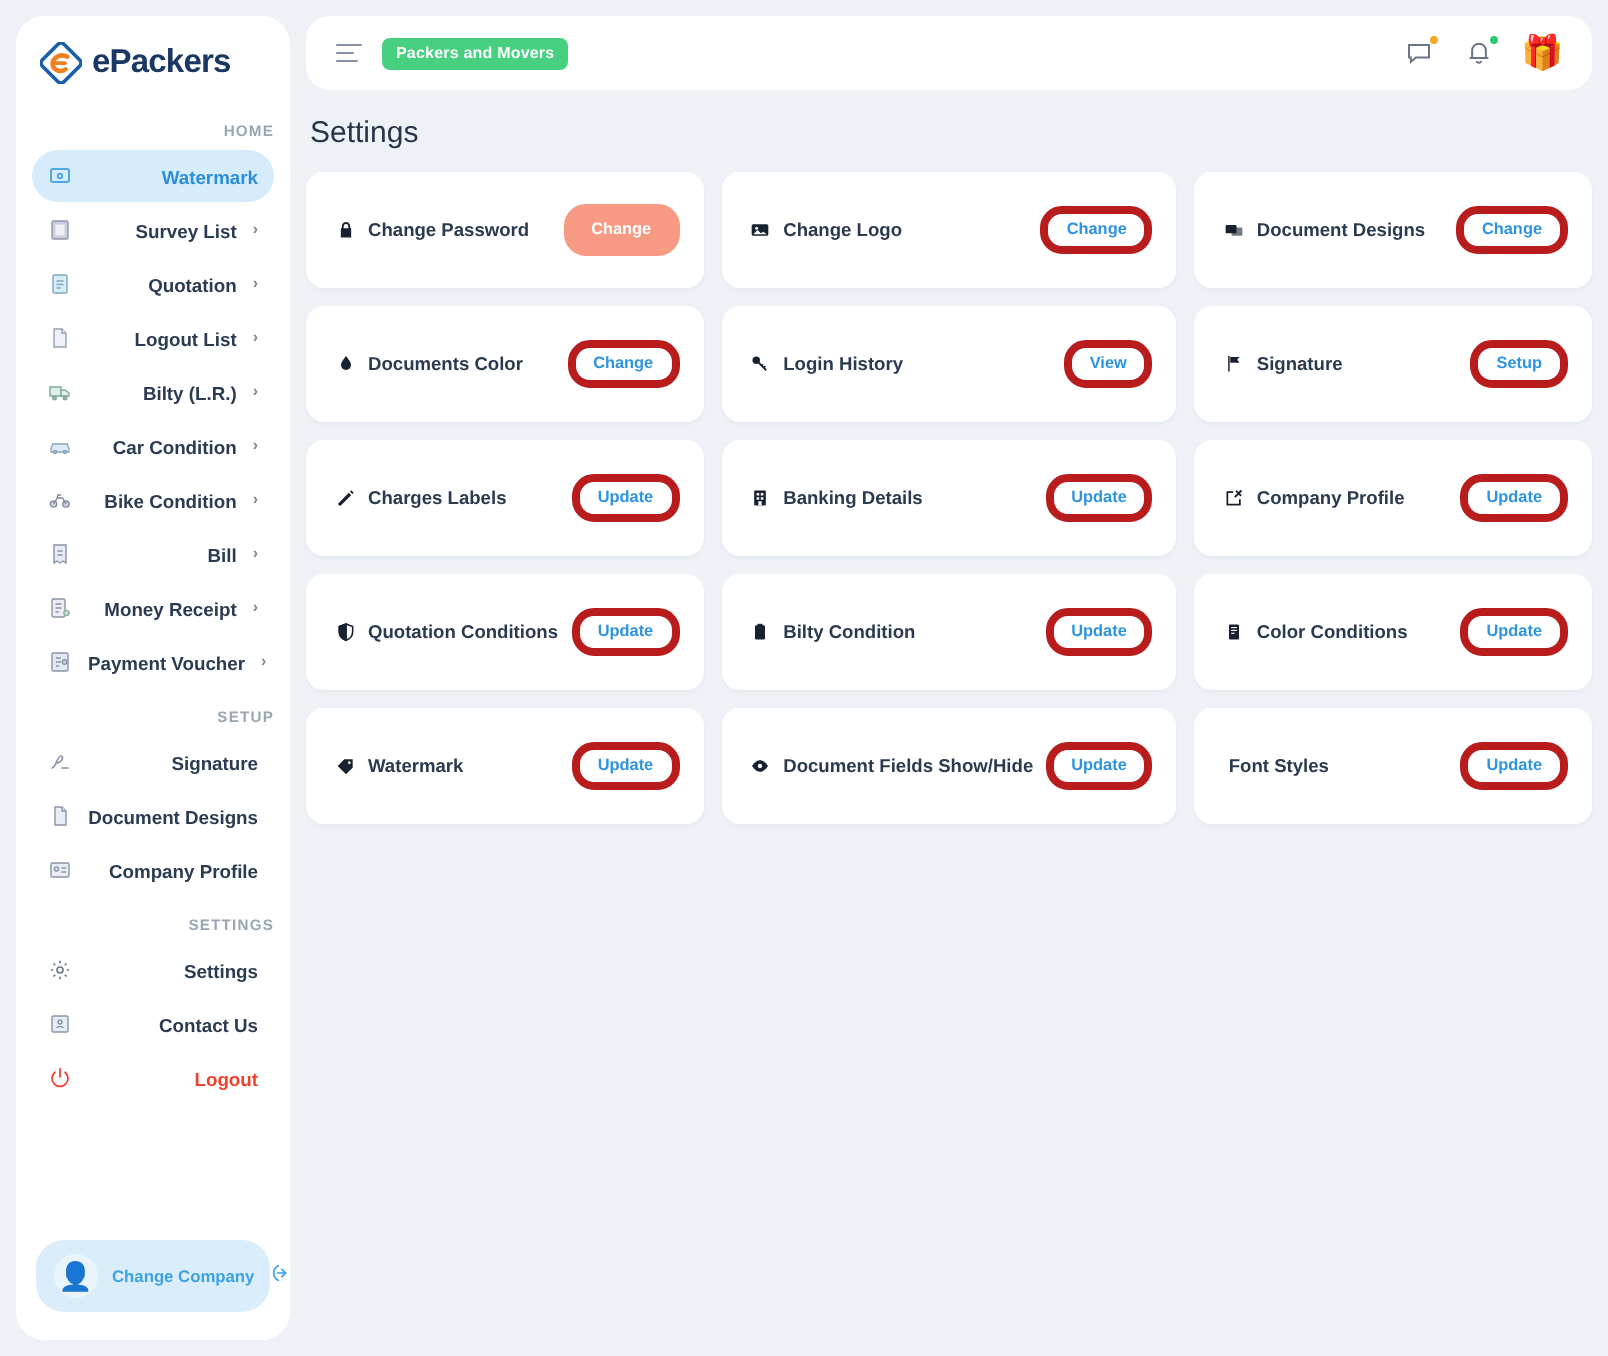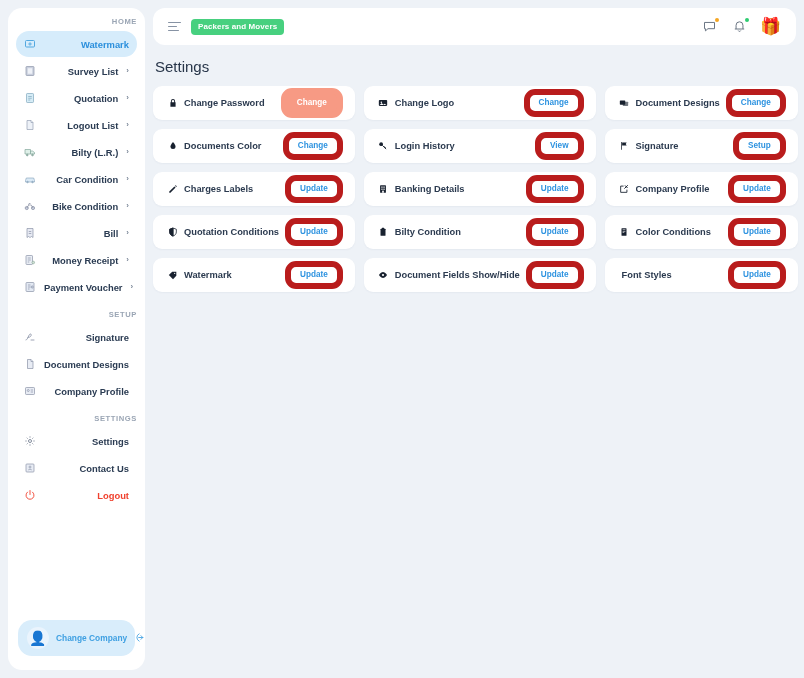--- a/index.html
+++ b/index.html
@@ -209,21 +209,21 @@
   .card-grid {
     display: grid;
     grid-template-columns: repeat(3, 1fr);
     gap: 9px;
     align-content: start;
   }
 
   .setting-card {
     background: #ffffff;
     border-radius: 9px;
-    height: 34px;
+    height: 58px;
     display: flex;
     align-items: center;
     padding: 0 12px 0 14px;
     gap: 6px;
     box-shadow: 0 1px 2px rgba(29,53,87,0.045);
   }
   .sc-icon {
     width: 11px; height: 11px;
     flex: 0 0 11px;
     display: flex; align-items: center; justify-content: center;
@@ -237,21 +237,21 @@
     white-space: nowrap;
     overflow: hidden;
     text-overflow: ellipsis;
   }
   .sc-btn {
     flex: 0 0 auto;
     font-size: 8.2px;
     font-weight: 600;
     padding: 3.5px 9px;
     border-radius: 11px;
-    border: 6px solid #b91c1c;
+    border: 4px solid #b91c1c;
     color: #2e93e0;
     background: transparent;
     cursor: pointer;
     line-height: 1.15;
     font-family: "Liberation Sans", sans-serif;
     white-space: nowrap;
   }
   .sc-btn.solid {
     background: #f79a84;
     border-color: #f79a84;
@@ -259,20 +259,30 @@
     padding: 4px 10px;
   }
 </style>
 </head>
 <body>
 
 <div class="app">
 
   <aside class="sidebar">
 
+    <div class="brand">
+      <span class="brand-mark">
+        <svg viewBox="0 0 24 24" width="21" height="21">
+          <rect x="3.2" y="3.2" width="17.6" height="17.6" rx="2.6" transform="rotate(45 12 12)" fill="none" stroke="#1b5faa" stroke-width="2.1"></rect>
+          <path d="M15.6 8.4 C11 6.2 6.6 9.6 7.3 13.2 C7.9 16.3 12 17.6 14.6 15.6" fill="none" stroke="#ef7f1f" stroke-width="2.6" stroke-linecap="round"></path>
+          <path d="M7.6 12.1 L14.2 12.1" stroke="#ef7f1f" stroke-width="2.2" stroke-linecap="round"></path>
+        </svg>
+      </span>
+      <span class="brand-name">ePackers</span>
+    </div>
 
     <nav class="nav">
 
       <div class="nav-section">HOME</div>
       <div class="nav-item active">
         <span class="ico">
           <svg viewBox="0 0 24 24" width="12" height="12" fill="none" stroke="#52a8e0" stroke-width="2">
             <rect x="3" y="5" width="18" height="13" rx="2"></rect>
               <circle cx="12" cy="12" r="2.2"></circle>
           </svg>

